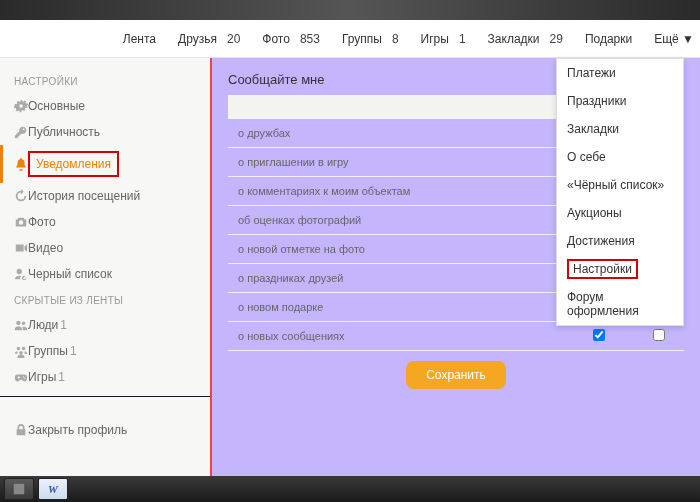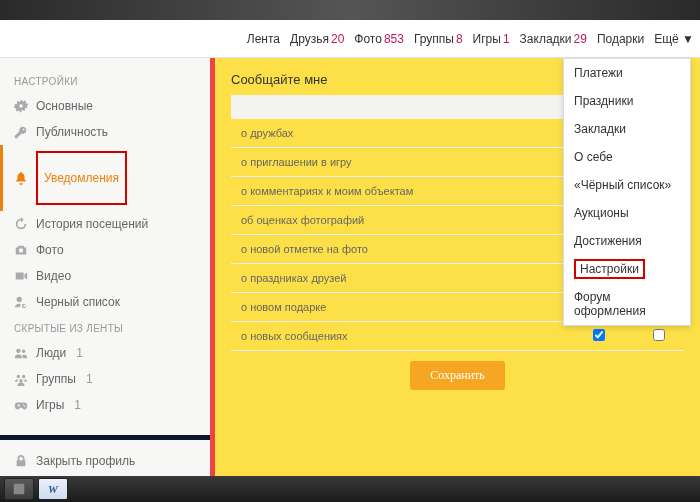--- a/index.html
+++ b/index.html
@@ -1,40 +1,40 @@
 <!DOCTYPE html>
 <html><head>
 <meta charset="utf-8">
 <style>
 * { box-sizing: border-box; margin: 0; padding: 0; }
 body { font-family: Arial, sans-serif; font-size: 12px; background: #f5f5f5; width: 700px; height: 502px; overflow: hidden; position: relative; }
 .banner { height: 20px; background: linear-gradient(90deg, #2a2a2a, #555, #2a2a2a); }
-.topnav { height: 38px; background: #fff; display: flex; align-items: center; padding: 0 6px; gap: 10px; justify-content: flex-end; border-bottom: 1px solid #e5e5e5; }
+.topnav { height: 38px; background: #fff; display: flex; align-items: center; padding: 0 6px; gap: 22px; justify-content: flex-end; border-bottom: 1px solid #e5e5e5; }
 .topnav .nav-item { color: #333; cursor: pointer; white-space: nowrap; }
-.topnav .nav-item .count { color: #be185d; margin-left: 2px; }
+.topnav .nav-item .count { color: #404040; margin-left: 10px; }
 .container { display: flex; height: calc(100% - 58px - 26px); background: #f7f7f5; }
 .sidebar { width: 210px; padding: 10px 0 8px 0; background: #f7f7f5; }
 .sidebar-title { color: #999; font-size: 10px; padding: 8px 14px 6px 14px; letter-spacing: .3px; }
-.sb-item { display: flex; align-items: center; gap: 8px; padding: 6px 14px; color: #666; cursor: pointer; }
+.sb-item { display: flex; align-items: center; padding: 6px 14px; color: #666; cursor: pointer; }
 .sb-item .ic { width: 14px; height: 14px; display: inline-flex; align-items: center; justify-content: center; color: #aaa; }
 .sb-item.active { color: #ee8208; position: relative; }
 .sb-item.active .ic { color: #ee8208; }
 .sb-item.active::before { content: ""; position: absolute; left: 0; top: 0; bottom: 0; width: 3px; background: #ee8208; }
-.sb-item .red-box { border: 2px solid #d40000; padding: 18px 6px; }
+.sb-item .red-box { border: 2px solid #d40000; padding: 4px 6px; }
 .sb-item .cnt { color: #999; margin-left: 2px; }
-.main { flex: 1; background: #fde047; padding: 14px 16px 8px 16px; position: relative; border-left: 5px solid #ef4444; }
+.main { flex: 1; background: #c4b5fd; padding: 14px 16px 8px 16px; position: relative; border-left: 2px solid #ef4444; }
 .main h2 { font-size: 13px; font-weight: normal; color: #333; margin-bottom: 8px; }
 table.settings { width: 100%; border-collapse: collapse; }
 table.settings th { background: #f3f3f0; color: #999; font-weight: normal; font-size: 11px; text-align: center; padding: 6px 4px; }
 table.settings th:first-child { text-align: left; padding-left: 10px; }
 table.settings td { border-bottom: 1px solid #f0f0ee; padding: 7px 4px; color: #666; font-size: 11px; text-align: center; }
 table.settings td:first-child { text-align: left; padding-left: 10px; }
 .save-row { text-align: center; padding-top: 10px; }
-.save-btn { background: #f5a623; color: #fff; border: none; padding: 7px 20px; font-size: 12px; cursor: pointer; border-radius: 3px; font-family: Liberation Serif, serif; }
-.dropdown { position: absolute; top: 58px; right: 9px; width: 128px; background: #fff; border: 1px solid #ddd; box-shadow: 0 2px 6px rgba(0,0,0,.15); z-index: 50; }
+.save-btn { background: #f5a623; color: #fff; border: none; padding: 7px 20px; font-size: 12px; cursor: pointer; border-radius: 8px; }
+.dropdown { position: absolute; top: 58px; right: 16px; width: 128px; background: #fff; border: 1px solid #ddd; box-shadow: 0 2px 6px rgba(0,0,0,.15); z-index: 50; }
 .dropdown .dd-item { padding: 7px 10px; color: #333; cursor: pointer; font-size: 12px; }
 .dropdown .dd-item.hl { }
 .dropdown .dd-item.hl span { border: 2px solid #d40000; padding: 1px 4px; }
 .taskbar { position: absolute; bottom: 0; left: 0; right: 0; height: 26px; background: linear-gradient(#3a3a3a, #1a1a1a); display: flex; align-items: center; padding: 0 4px; gap: 4px; }
 .task-btn { height: 22px; min-width: 30px; background: linear-gradient(#5a5a5a,#3a3a3a); border: 1px solid #222; border-radius: 2px; display: flex; align-items: center; justify-content: center; color: #4a8ad4; font-size: 11px; font-weight: bold; }
 .task-btn.word { background: linear-gradient(#eef,#cde); color: #2b579a; font-family: 'Times New Roman', serif; font-style: italic; }
 svg { width: 14px; height: 14px; }
 input[type=checkbox] { width: 12px; height: 12px; }
 </style>
 </head>
@@ -137,21 +137,21 @@
         <div class="sb-item">
           <span class="ic">
             <svg viewBox="0 0 16 16">
               <path fill="currentColor" d="M4 5h8a3 3 0 013 3v2a3 3 0 01-5.4 1.8L9 11H7l-.6.8A3 3 0 011 10V8a3 3 0 013-3zm1 2v1H4v1h1v1h1V9h1V8H6V7H5zm6 0a.8.8 0 100 1.6.8.8 0 000-1.6zm1.5 1.5a.8.8 0 100 1.6.8.8 0 000-1.6z"></path>
             </svg>
           </span>
           <span>Игры</span>
           <span class="cnt">1</span>
         </div>
       </div>
-    <div style="border-top:5px solid #0f172a;margin-top:17px;padding-top:8px">
+    <div style="border-top:1px solid #0f172a;margin-top:6px;padding-top:20px">
       <div class="sb-item">
         <span class="ic">
             <svg viewBox="0 0 16 16">
               <path fill="currentColor" d="M4 7V5a4 4 0 018 0v2h1v7H3V7h1zm2 0h4V5a2 2 0 00-4 0v2z"></path>
             </svg>
           </span>
         <span>Закрыть профиль</span>
       </div>
     </div>
   </div>

